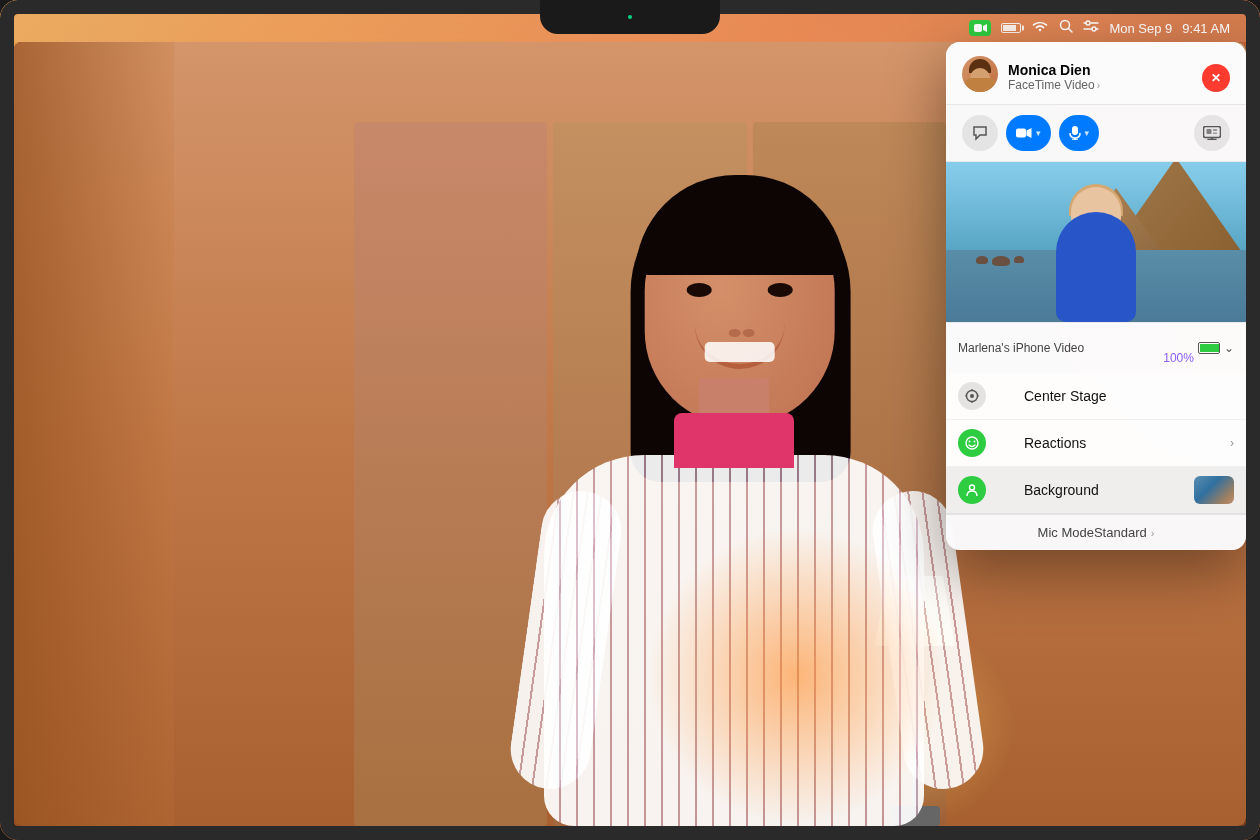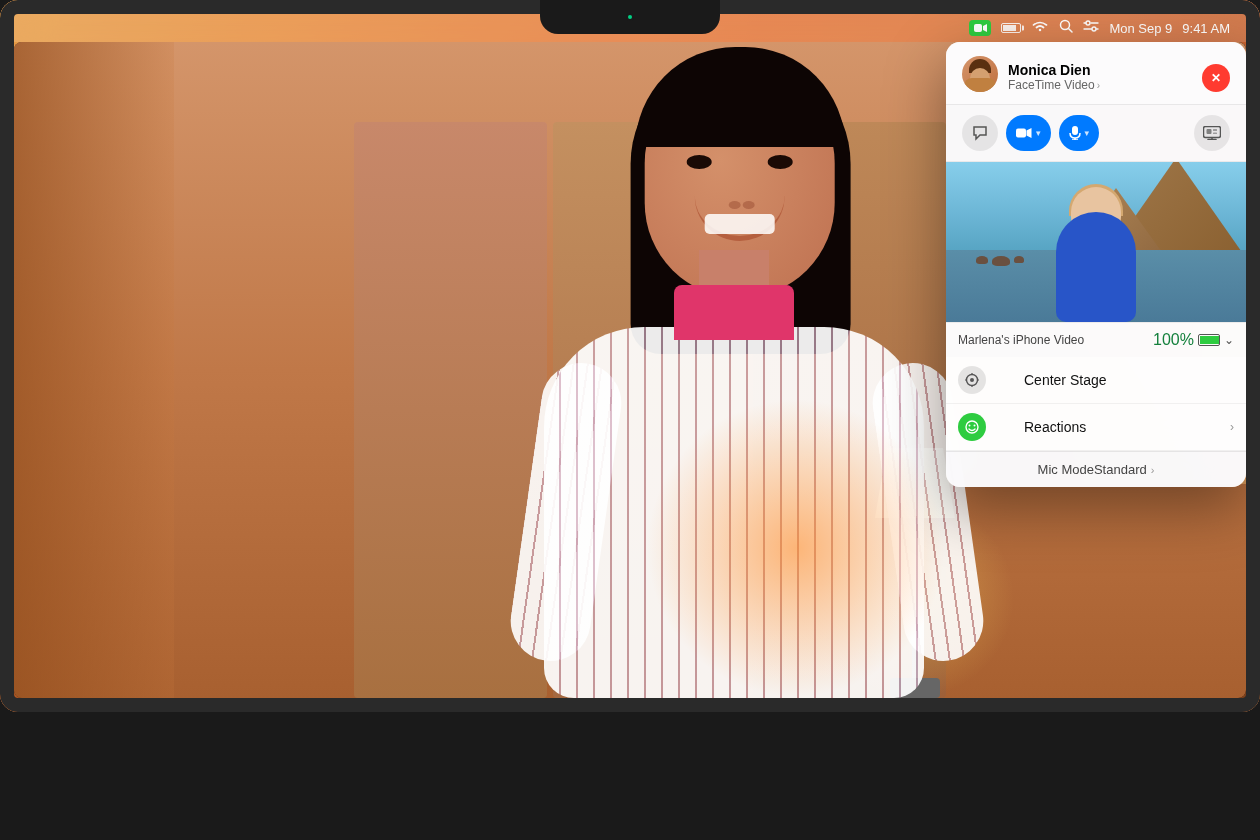--- a/index.html
+++ b/index.html
@@ -7,21 +7,21 @@
     body {
       width: 1260px;
       height: 840px;
       overflow: hidden;
       background: #1a1a1a;
       font-family: -apple-system, BlinkMacSystemFont, 'SF Pro Text', 'Helvetica Neue', sans-serif;
     }
 
     .mac-frame {
       width: 1260px;
-      height: 712px;
+      height: 840px;
       position: relative;
       background: #c8a882;
       border-radius: 18px;
       overflow: hidden;
     }
 
     
     .desktop-bg {
       position: absolute;
       inset: 0;
@@ -497,22 +497,23 @@
       color: #444;
     }
 
     .camera-battery {
       display: flex;
       align-items: center;
       gap: 4px;
     }
 
     .battery-pct {
-      font-size: 16px;
-      color: #15803d;
+      font-size: 12px;
+      color: #8b5cf6;
+      margin-top: 20px;
     }
 
     .battery-icon {
       width: 22px;
       height: 12px;
       border: 1.5px solid #555;
       border-radius: 2px;
       position: relative;
       overflow: hidden;
     }
@@ -903,20 +904,33 @@
             <circle cx="7" cy="7" r="6" fill="none" stroke="white" stroke-width="1.4"></circle>
             <circle cx="4.5" cy="5.5" r="1" fill="white"></circle>
             <circle cx="9.5" cy="5.5" r="1" fill="white"></circle>
             <path d="M4 9 Q7 12 10 9" stroke="white" stroke-width="1.4" fill="none" stroke-linecap="round"></path>
           </svg>
         </div>
         <span class="menu-item-label">Reactions</span>
         <span class="menu-item-chevron">›</span>
       </div>
 
+      <div class="menu-item menu-item-highlighted">
+        <div class="menu-item-icon icon-green-person">
+          <svg width="14" height="14" viewBox="0 0 14 14">
+            <circle cx="7" cy="4.5" r="2.5" fill="none" stroke="white" stroke-width="1.4"></circle>
+            <path d="M2 13 Q2 8 7 8 Q12 8 12 13" fill="none" stroke="white" stroke-width="1.4"></path>
+          </svg>
+        </div>
+        <span class="menu-item-label">Background</span>
+
+        <div class="menu-item-thumbnail">
+          <div class="thumb-mini"></div>
+        </div>
+      </div>
     </div>
 
 
     <div class="mic-mode-bar">
       <span class="mic-mode-label">Mic Mode</span>
       <div class="mic-mode-value">
         <span>Standard</span>
         <span class="mic-mode-chevron">›</span>
       </div>
     </div>

